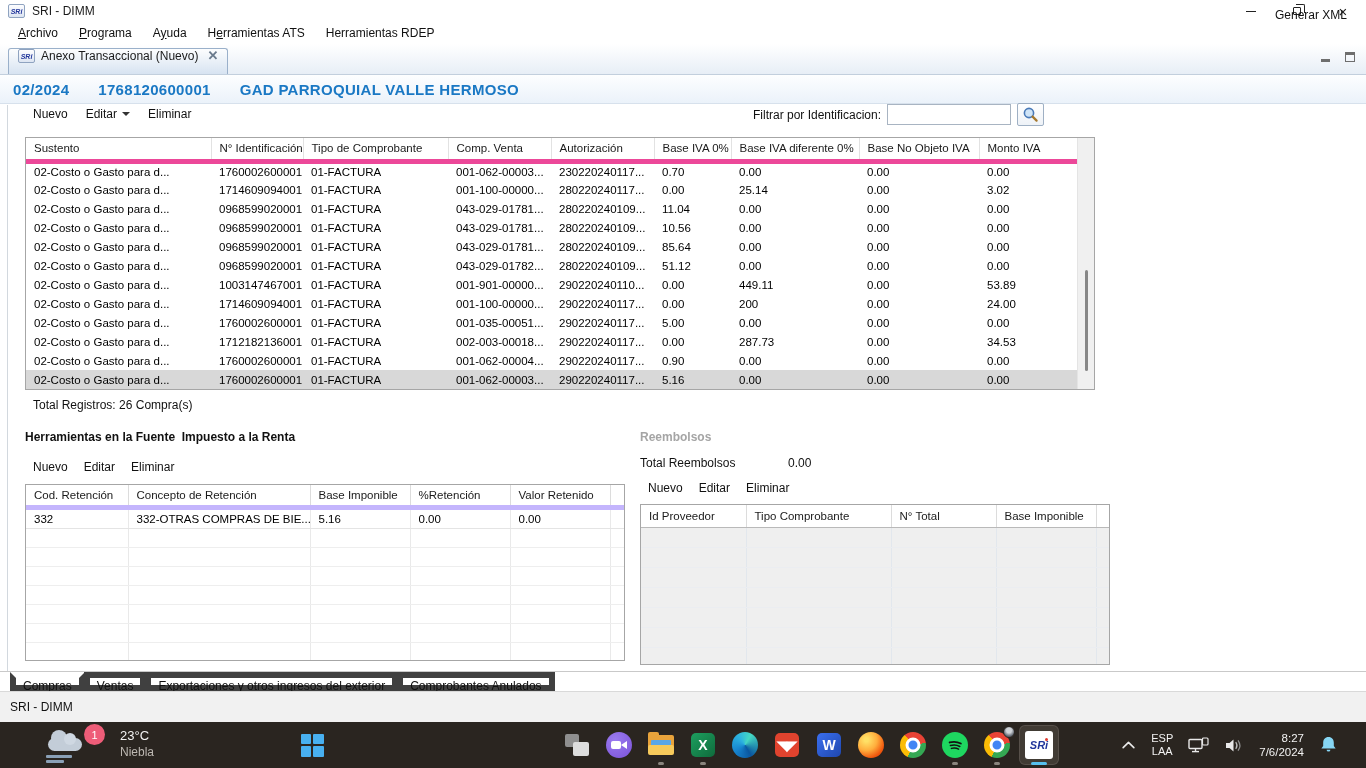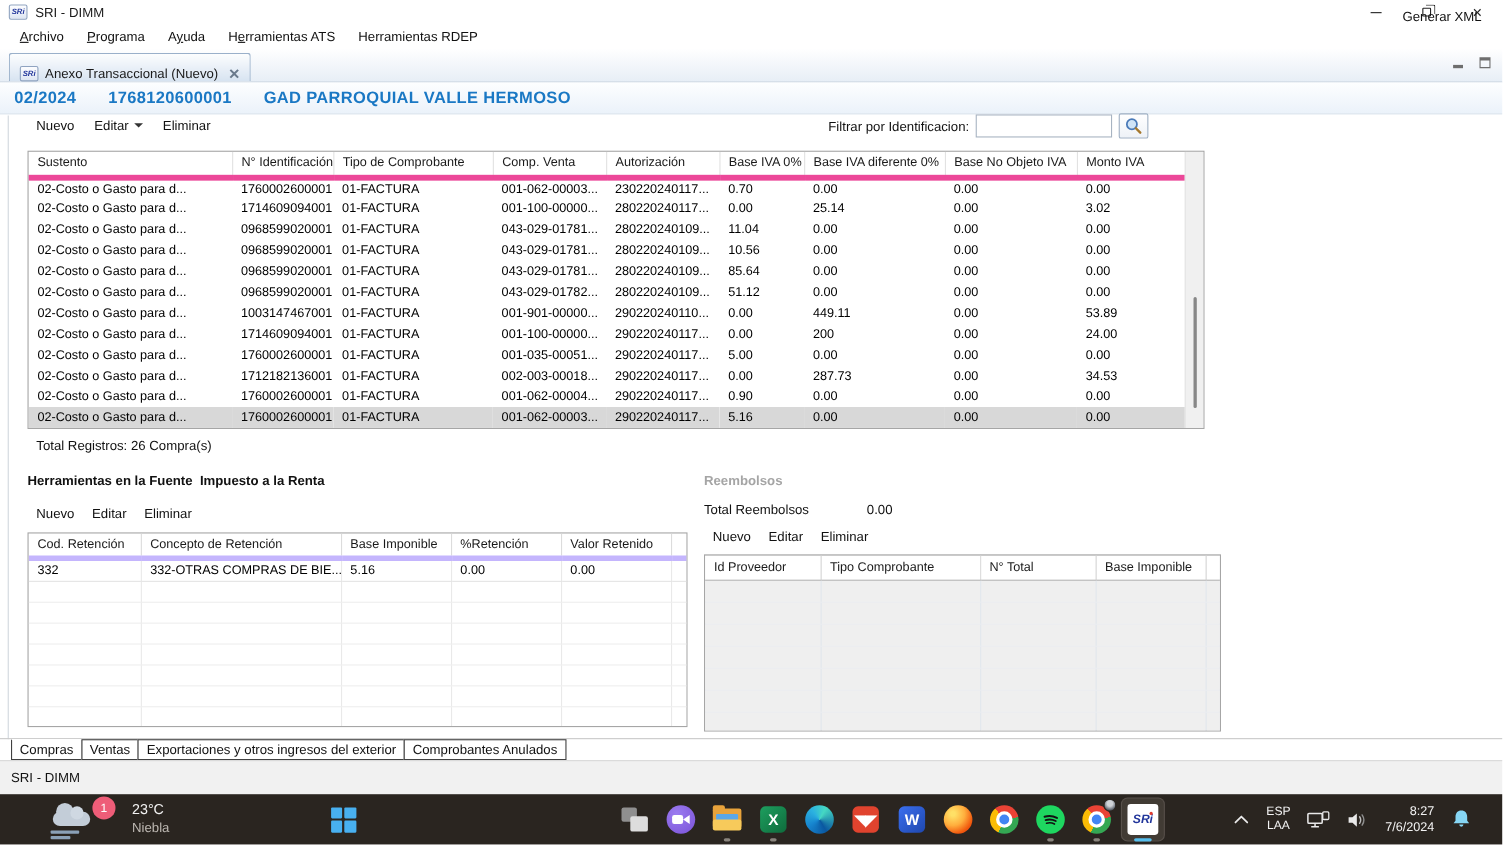--- a/index.html
+++ b/index.html
@@ -17,21 +17,21 @@
 .cap-max i{display:block;position:relative;width:8px;height:8px;border:1px solid #222;border-radius:1px}
 .cap-max i::before{content:'';position:absolute;left:2px;top:-4px;width:8px;height:8px;border-top:1px solid #222;border-right:1px solid #222;border-radius:0 2px 0 0}
 .cap-close{font-size:15px;color:#222;line-height:1}
 
 
 .menubar{position:absolute;left:0;top:22px;width:100%;height:22px;background:#fff;display:flex;align-items:center;padding-left:8px;font-size:12px}
 .menu-item{padding:3px 11px 3px 10px;white-space:nowrap}
 
 
 .tabstrip{position:absolute;left:0;top:44px;width:100%;height:31px;background:linear-gradient(#ffffff,#e7eef6);border-bottom:1px solid #c2cfdd}
-.editor-tab{position:absolute;left:8px;bottom:0;height:26px;display:flex;align-items:flex-end;gap:6px;padding:0 9px;background:linear-gradient(#fcfdfe,#d7e3f1);border:1px solid #9ab0ca;border-bottom:none;border-radius:3px 3px 0 0;font-size:12px;color:#1a1a1a}
+.editor-tab{position:absolute;left:8px;bottom:0;height:26px;display:flex;align-items:flex-start;gap:6px;padding:0 9px;background:linear-gradient(#fcfdfe,#d7e3f1);border:1px solid #9ab0ca;border-bottom:none;border-radius:3px 3px 0 0;font-size:12px;color:#1a1a1a}
 .tab-close{color:#6a7a8c;font-weight:bold;font-size:13px;line-height:1;margin-left:3px}
 .view-btns{position:absolute;right:10px;top:8px;display:flex;gap:12px}
 .vb{width:12px;height:11px;position:relative}
 .vb-min i{position:absolute;left:1px;bottom:1px;width:9px;height:3px;background:#6e6e6e}
 .vb-max i{position:absolute;left:1px;top:0;width:10px;height:10px;border:1px solid #6e6e6e;border-top:3px solid #6e6e6e}
 
 
 .bluebar{position:absolute;left:0;top:75px;width:100%;height:29px;background:linear-gradient(#fdfeff,#ebf2fa);border-bottom:1px solid #d7e1ec;display:flex;align-items:center;padding-left:13px;gap:29px}
 .bb-text{font-size:15px;font-weight:bold;color:#1a78c4;letter-spacing:.3px;white-space:nowrap}
 .generar{position:absolute;right:19px;top:8px;font-size:12px;color:#111}
@@ -73,21 +73,21 @@
 .ret-wrap tbody td{height:21px;border-right:1px solid #e9e9e9;border-bottom:1px solid #e4e4e4}
 .ret-wrap tbody tr.empty td{height:19px;border-bottom:1px solid #eeeeee}
 
 .reemb-wrap{position:absolute;left:640px;top:504px;width:470px;height:161px;border:1px solid #a6a6a6;background:#efefef;overflow:hidden}
 .reemb-wrap table{width:468px}
 .reemb-wrap thead th{height:22px;border-right:1px solid #dcdcdc;border-bottom:1px solid #b9b9b9}
 .reemb-wrap tbody tr.empty td{height:20px;background:#efefef;border-right:1px solid #e2e7ed;border-bottom:1px solid #ebedf1}
 
 
 .bottom-tabs{position:absolute;left:10px;top:672px;display:flex;font-size:12px}
-.btab{height:19px;line-height:17px;padding:0 7px;border:1px solid #404040;background:#fff;margin-left:-1px;white-space:nowrap}
+.btab{height:19px;line-height:17px;padding:0 7px;border:6px solid #404040;background:#fff;margin-left:-1px;white-space:nowrap}
 .btab:first-child{margin-left:0}
 .btab.active{border-top-color:#fff}
 .tabs-topline{position:absolute;left:0;top:671px;width:100%;height:1px;background:#c9c9c9}
 .statusbar{position:absolute;left:0;top:691px;width:100%;height:31px;background:#f1f1f1;border-top:1px solid #d9d9d9;display:flex;align-items:center;padding-left:10px;font-size:12px;color:#111}
 
 
 .taskbar{position:absolute;left:0;top:722px;width:100%;height:46px;background:#2a2520}
 .tb-weather{position:absolute;left:46px;top:6px;display:flex;align-items:flex-start;gap:12px}
 .w-icon{position:relative;width:62px;height:34px}
 .w-cloud{position:absolute;left:2px;top:10px;width:34px;height:13px;background:#c3cdd8;border-radius:8px}

